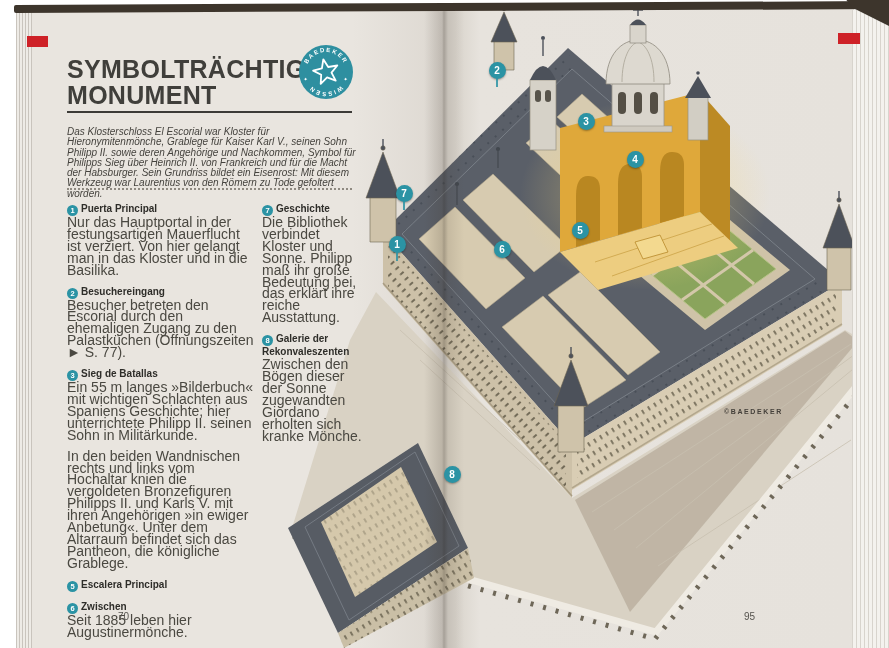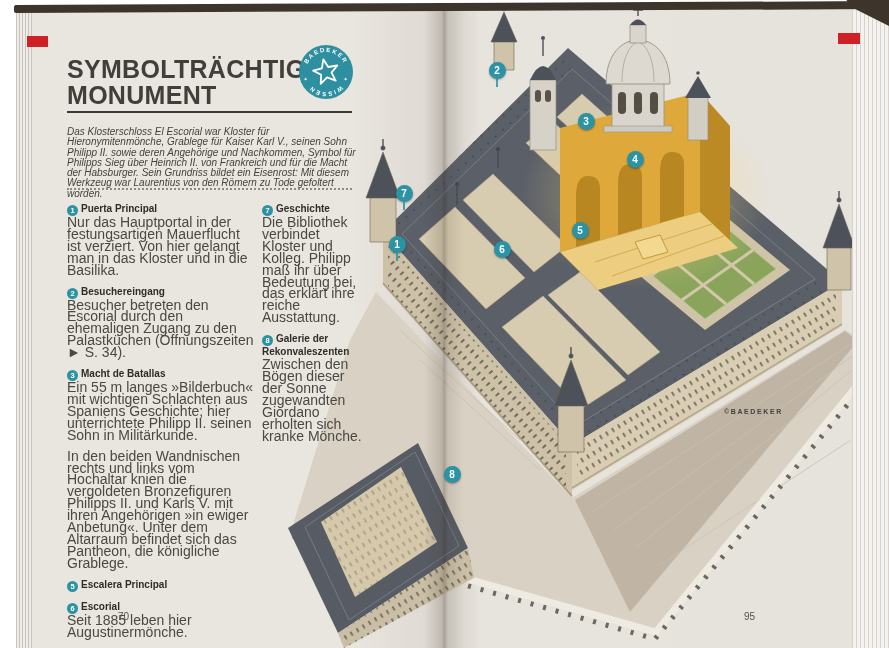--- a/index.html
+++ b/index.html
@@ -251,42 +251,42 @@
   <p class="intro">Das Klosterschloss El Escorial war Kloster für Hieronymitenmönche, Grablege für Kaiser Karl V., seinen Sohn Philipp II. sowie deren Angehörige und Nachkommen, Symbol für Philipps Sieg über Heinrich II. von Frankreich und für die Macht der Habsburger. Sein Grundriss bildet ein Eisenrost: Mit diesem Werkzeug war Laurentius von den Römern zu Tode gefoltert worden.</p>
   <div class="rule-dotted"></div>
 
   <div class="col col1">
     <div class="item">
       <h4><span class="num">1</span><span>Puerta Principal</span></h4>
       <p>Nur das Hauptportal in der festungsartigen Mauerflucht ist verziert. Von hier gelangt man in das Kloster und in die Basilika.</p>
     </div>
     <div class="item">
       <h4><span class="num">2</span><span>Besuchereingang</span></h4>
-      <p>Besucher betreten den Escorial durch den ehemaligen Zugang zu den Palastküchen (Öffnungszeiten ► S. 34).</p>
-    </div>
-    <div class="item">
-      <h4><span class="num">3</span><span>Macht de Batallas</span></h4>
+      <p>Besucher betreten den Escorial durch den ehemaligen Zugang zu den Palastküchen (Öffnungszeiten ► S. 77).</p>
+    </div>
+    <div class="item">
+      <h4><span class="num">3</span><span>Sieg de Batallas</span></h4>
       <p>Ein 55 m langes »Bilderbuch« mit wichtigen Schlachten aus Spaniens Geschichte; hier unterrichtete Philipp II. seinen Sohn in Militärkunde.</p>
     </div>
     <div class="item">
       <p>In den beiden Wandnischen rechts und links vom Hochaltar knien die vergoldeten Bronzefiguren Philipps II. und Karls V. mit ihren Angehörigen »in ewiger Anbetung«. Unter dem Altarraum befindet sich das Pantheon, die königliche Grablege.</p>
     </div>
     <div class="item">
       <h4><span class="num">5</span><span>Escalera Principal</span></h4>
     </div>
     <div class="item">
-      <h4><span class="num">6</span><span>Escorial</span></h4>
+      <h4><span class="num">6</span><span>Zwischen</span></h4>
       <p>Seit 1885 leben hier Augustinermönche.</p>
     </div>
   </div>
 
   <div class="col col2">
     <div class="item">
       <h4><span class="num">7</span><span>Geschichte</span></h4>
-      <p>Die Bibliothek verbindet Kloster und Kolleg. Philipp maß ihr über Bedeutung bei, das erklärt ihre reiche Ausstattung.</p>
+      <p>Die Bibliothek verbindet Kloster und Sonne. Philipp maß ihr große Bedeutung bei, das erklärt ihre reiche Ausstattung.</p>
     </div>
     <div class="item">
       <h4><span class="num">8</span><span>Galerie der Rekonvaleszenten</span></h4>
       <p>Zwischen den Bögen dieser der Sonne zugewandten Giordano erholten sich kranke Mönche.</p>
     </div>
   </div>
 
   <div class="marker" style="left:397px;top:244px">
       <span>1</span>
       <i></i>

